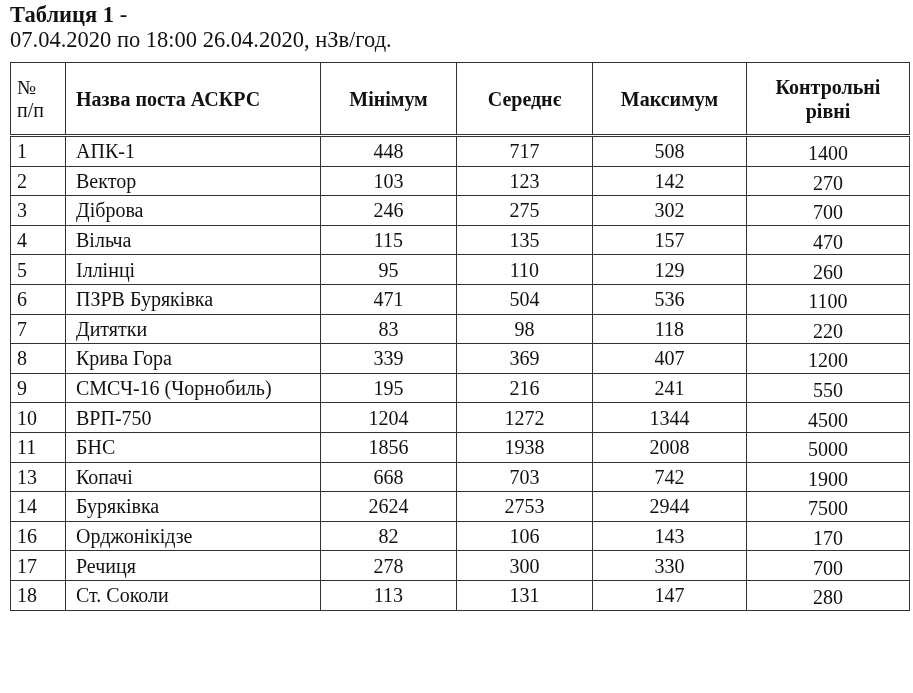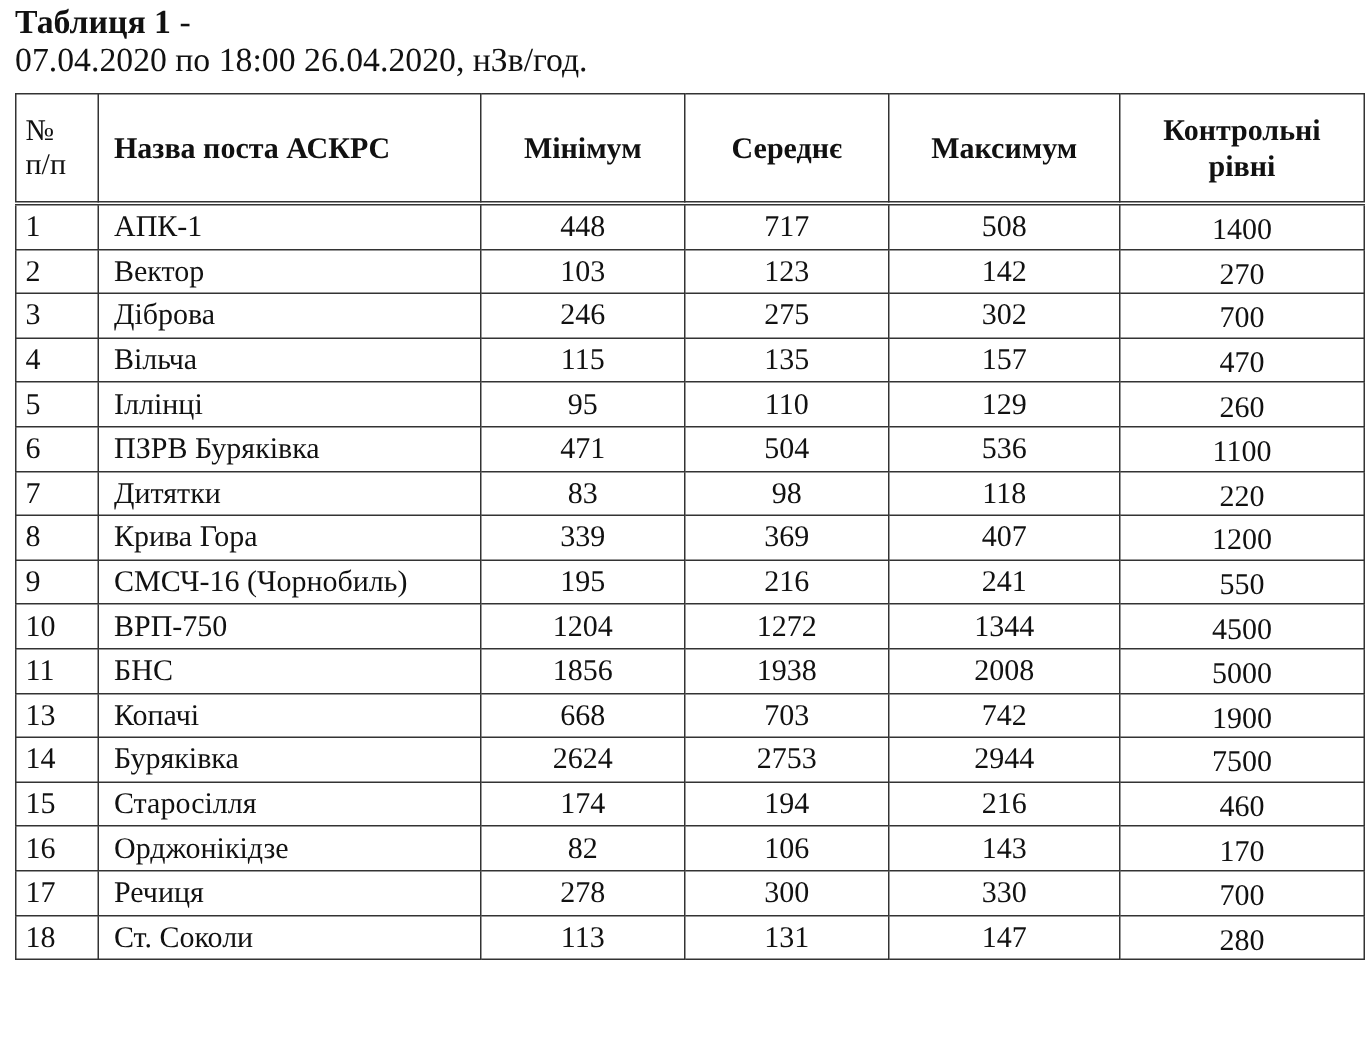--- a/index.html
+++ b/index.html
@@ -143,28 +143,20 @@
       </tr>
       <tr>
         <td class="c1">14</td>
         <td class="c2">Буряківка</td>
         <td class="c3">2624</td>
         <td class="c4">2753</td>
         <td class="c5">2944</td>
         <td class="c6">7500</td>
       </tr>
       <tr>
-        <td class="c1">15</td>
-        <td class="c2">Старосілля</td>
-        <td class="c3">174</td>
-        <td class="c4">194</td>
-        <td class="c5">216</td>
-        <td class="c6">460</td>
-      </tr>
-      <tr>
         <td class="c1">16</td>
         <td class="c2">Орджонікідзе</td>
         <td class="c3">82</td>
         <td class="c4">106</td>
         <td class="c5">143</td>
         <td class="c6">170</td>
       </tr>
       <tr>
         <td class="c1">17</td>
         <td class="c2">Речиця</td>

